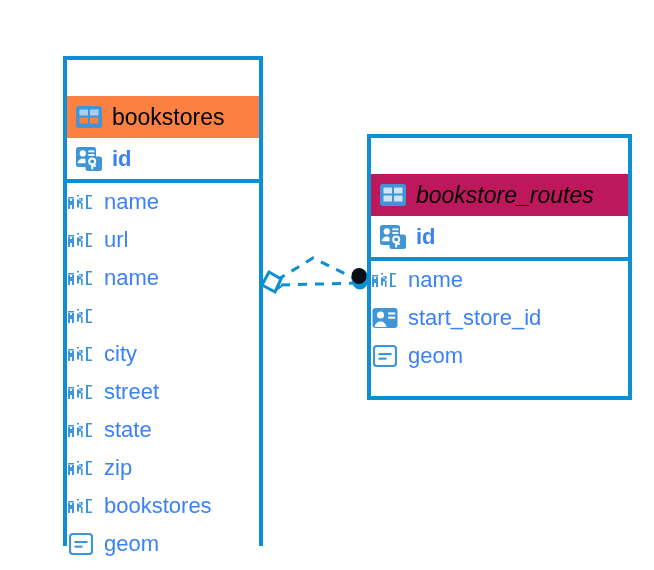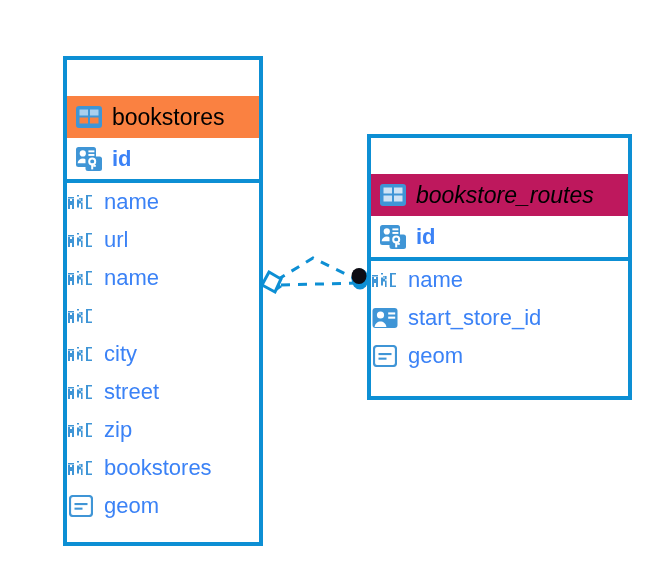--- a/index.html
+++ b/index.html
@@ -207,20 +207,30 @@
       <span class="icon icon-abc">
         <svg width="28" height="16" viewBox="0 0 28 16">
           <path d="M1 15V5h2v2h2V5h2v10H5v-4H3v4z M1 3h6v1.4H1z" fill="#3f95d6"></path>
           <path d="M10 15V1h2v1.4h-2v3h4V4h1.6v3.2H14v1.2h1.6V15h-1.6v-1.4h-4V15z M12 6.6h2V4.2h-2z M12 13.4h2V9.6h-2z" fill="#3f95d6"></path>
           <path d="M19 15V1h6v1.4h-4v11.2h4V15z" fill="#3f95d6"></path>
         </svg>
       </span>
       <span class="field-label">street</span>
     </div>
 
+    <div class="field-row">
+      <span class="icon icon-abc">
+        <svg width="28" height="16" viewBox="0 0 28 16">
+          <path d="M1 15V5h2v2h2V5h2v10H5v-4H3v4z M1 3h6v1.4H1z" fill="#3f95d6"></path>
+          <path d="M10 15V1h2v1.4h-2v3h4V4h1.6v3.2H14v1.2h1.6V15h-1.6v-1.4h-4V15z M12 6.6h2V4.2h-2z M12 13.4h2V9.6h-2z" fill="#3f95d6"></path>
+          <path d="M19 15V1h6v1.4h-4v11.2h4V15z" fill="#3f95d6"></path>
+        </svg>
+      </span>
+      <span class="field-label">state</span>
+    </div>
 
     <div class="field-row">
       <span class="icon icon-abc">
         <svg width="28" height="16" viewBox="0 0 28 16">
           <path d="M1 15V5h2v2h2V5h2v10H5v-4H3v4z M1 3h6v1.4H1z" fill="#3f95d6"></path>
           <path d="M10 15V1h2v1.4h-2v3h4V4h1.6v3.2H14v1.2h1.6V15h-1.6v-1.4h-4V15z M12 6.6h2V4.2h-2z M12 13.4h2V9.6h-2z" fill="#3f95d6"></path>
           <path d="M19 15V1h6v1.4h-4v11.2h4V15z" fill="#3f95d6"></path>
         </svg>
       </span>
       <span class="field-label">zip</span>

